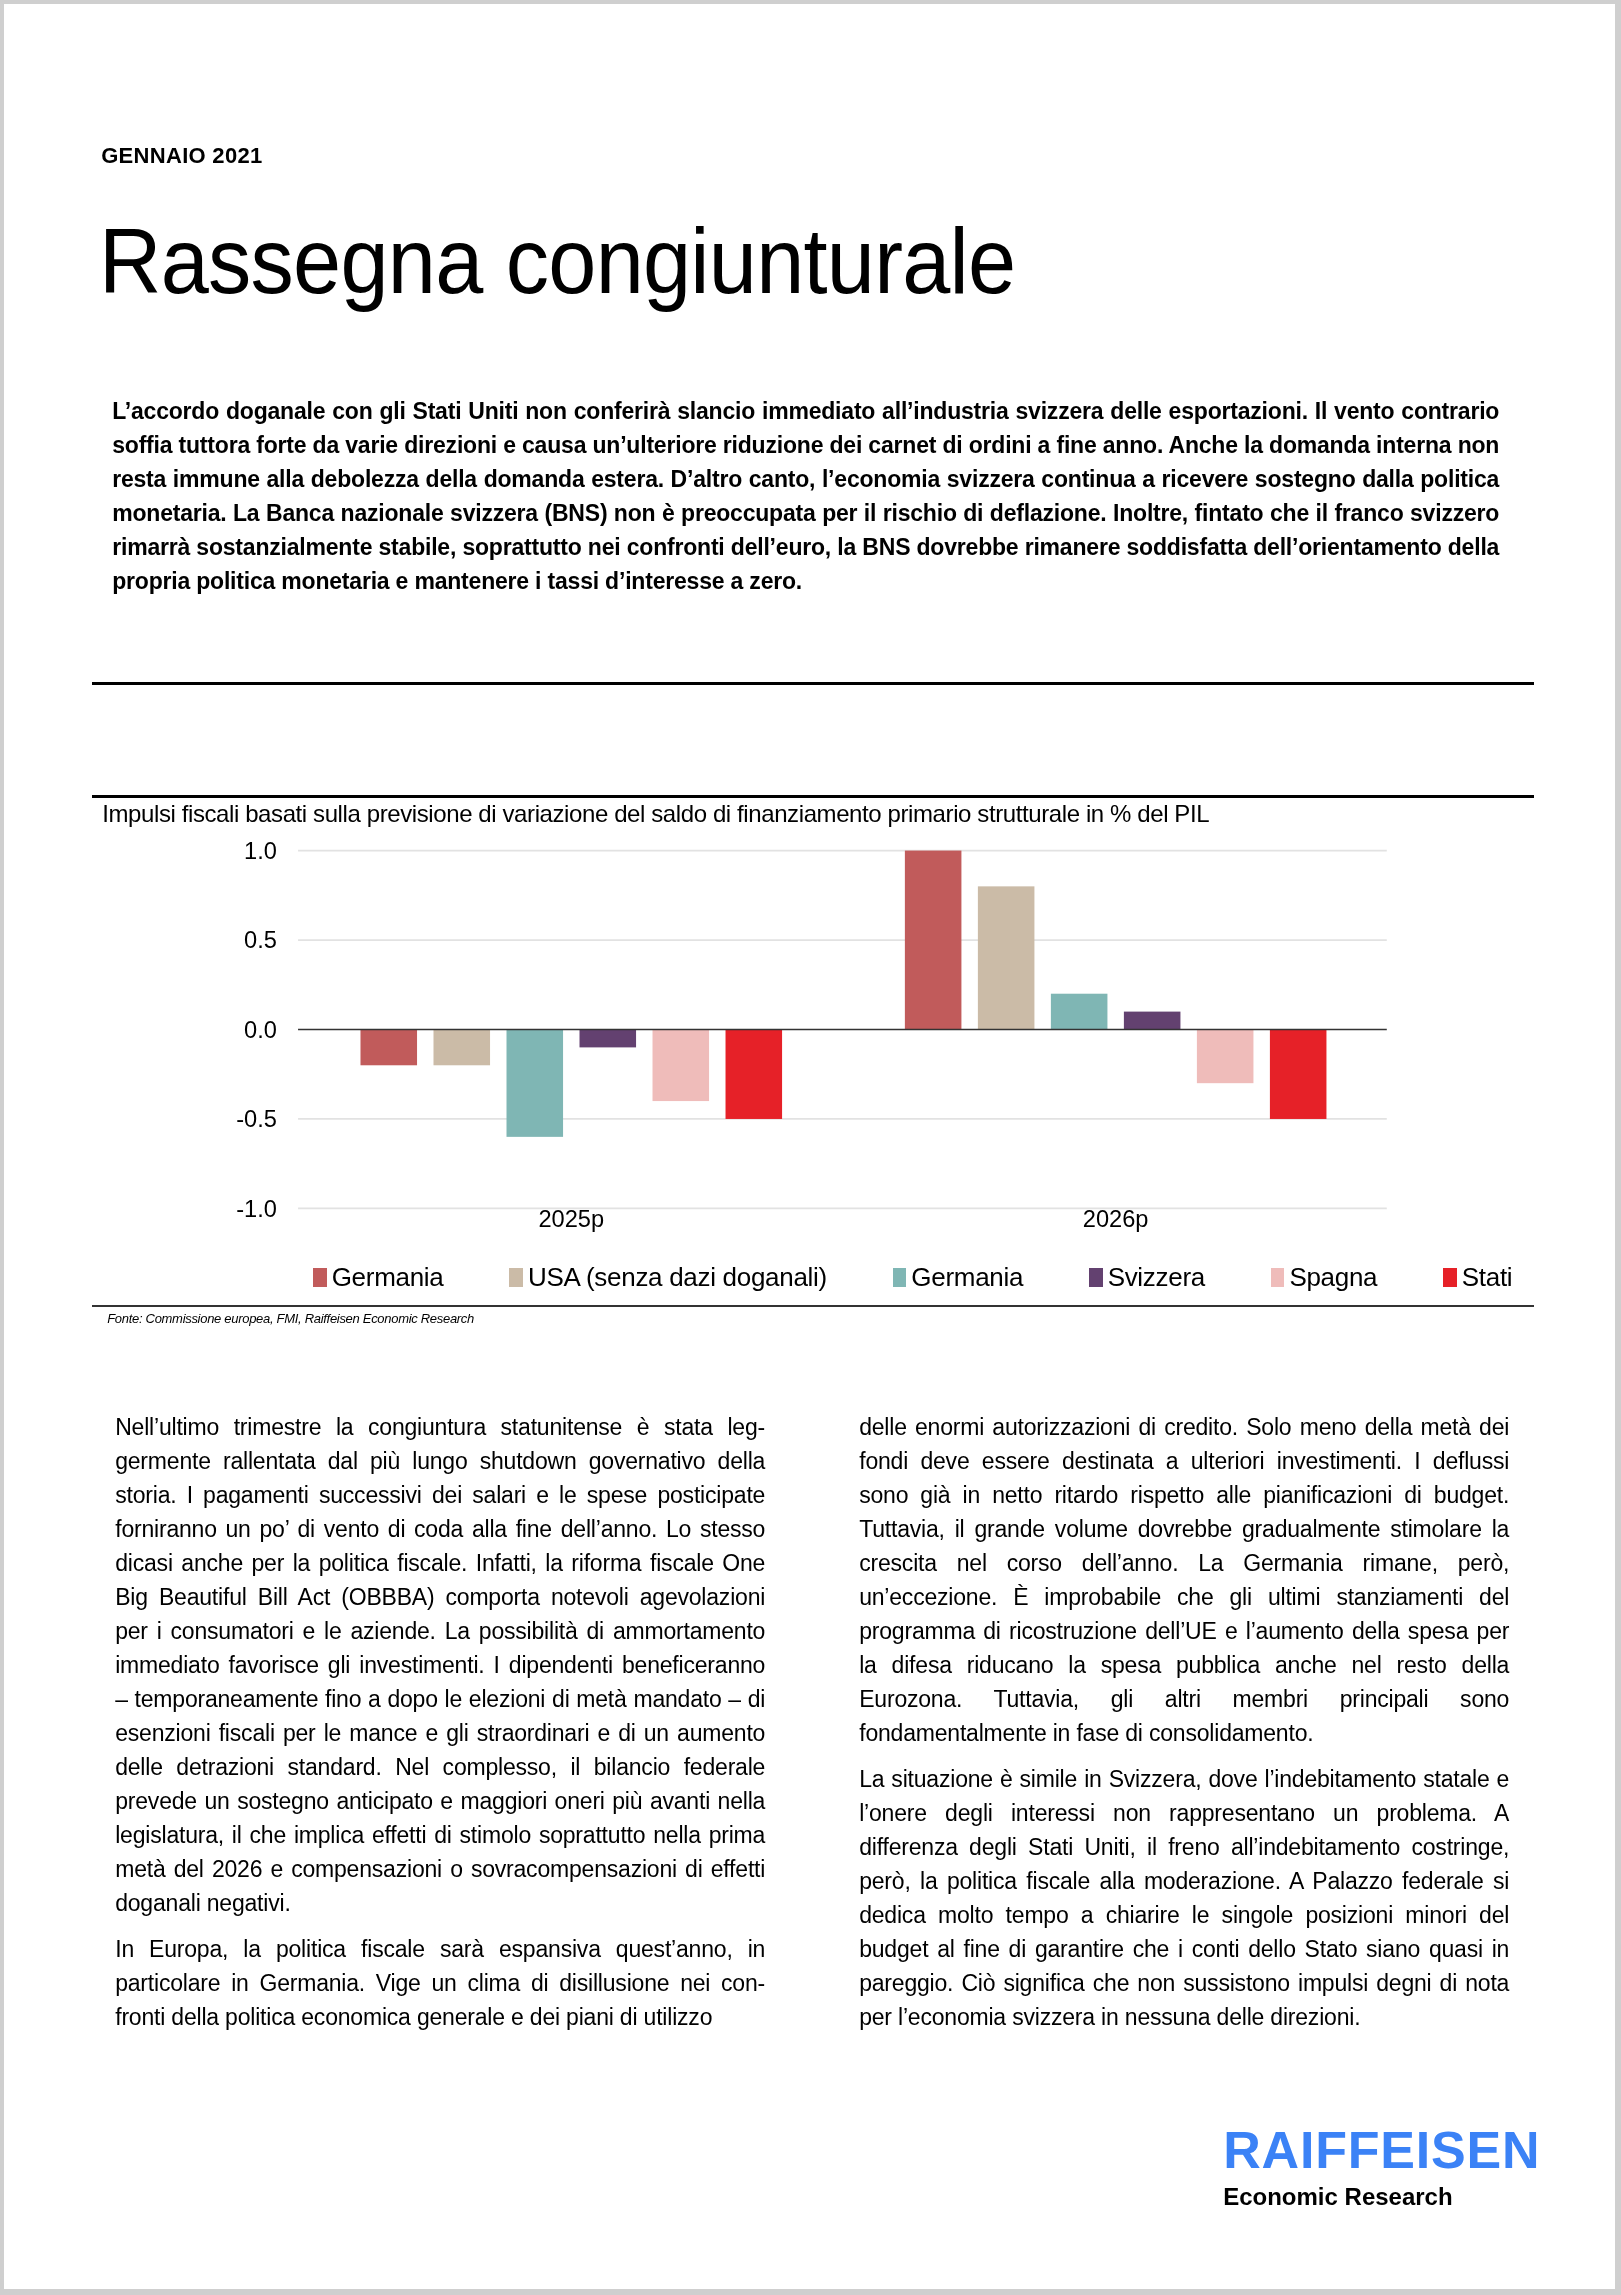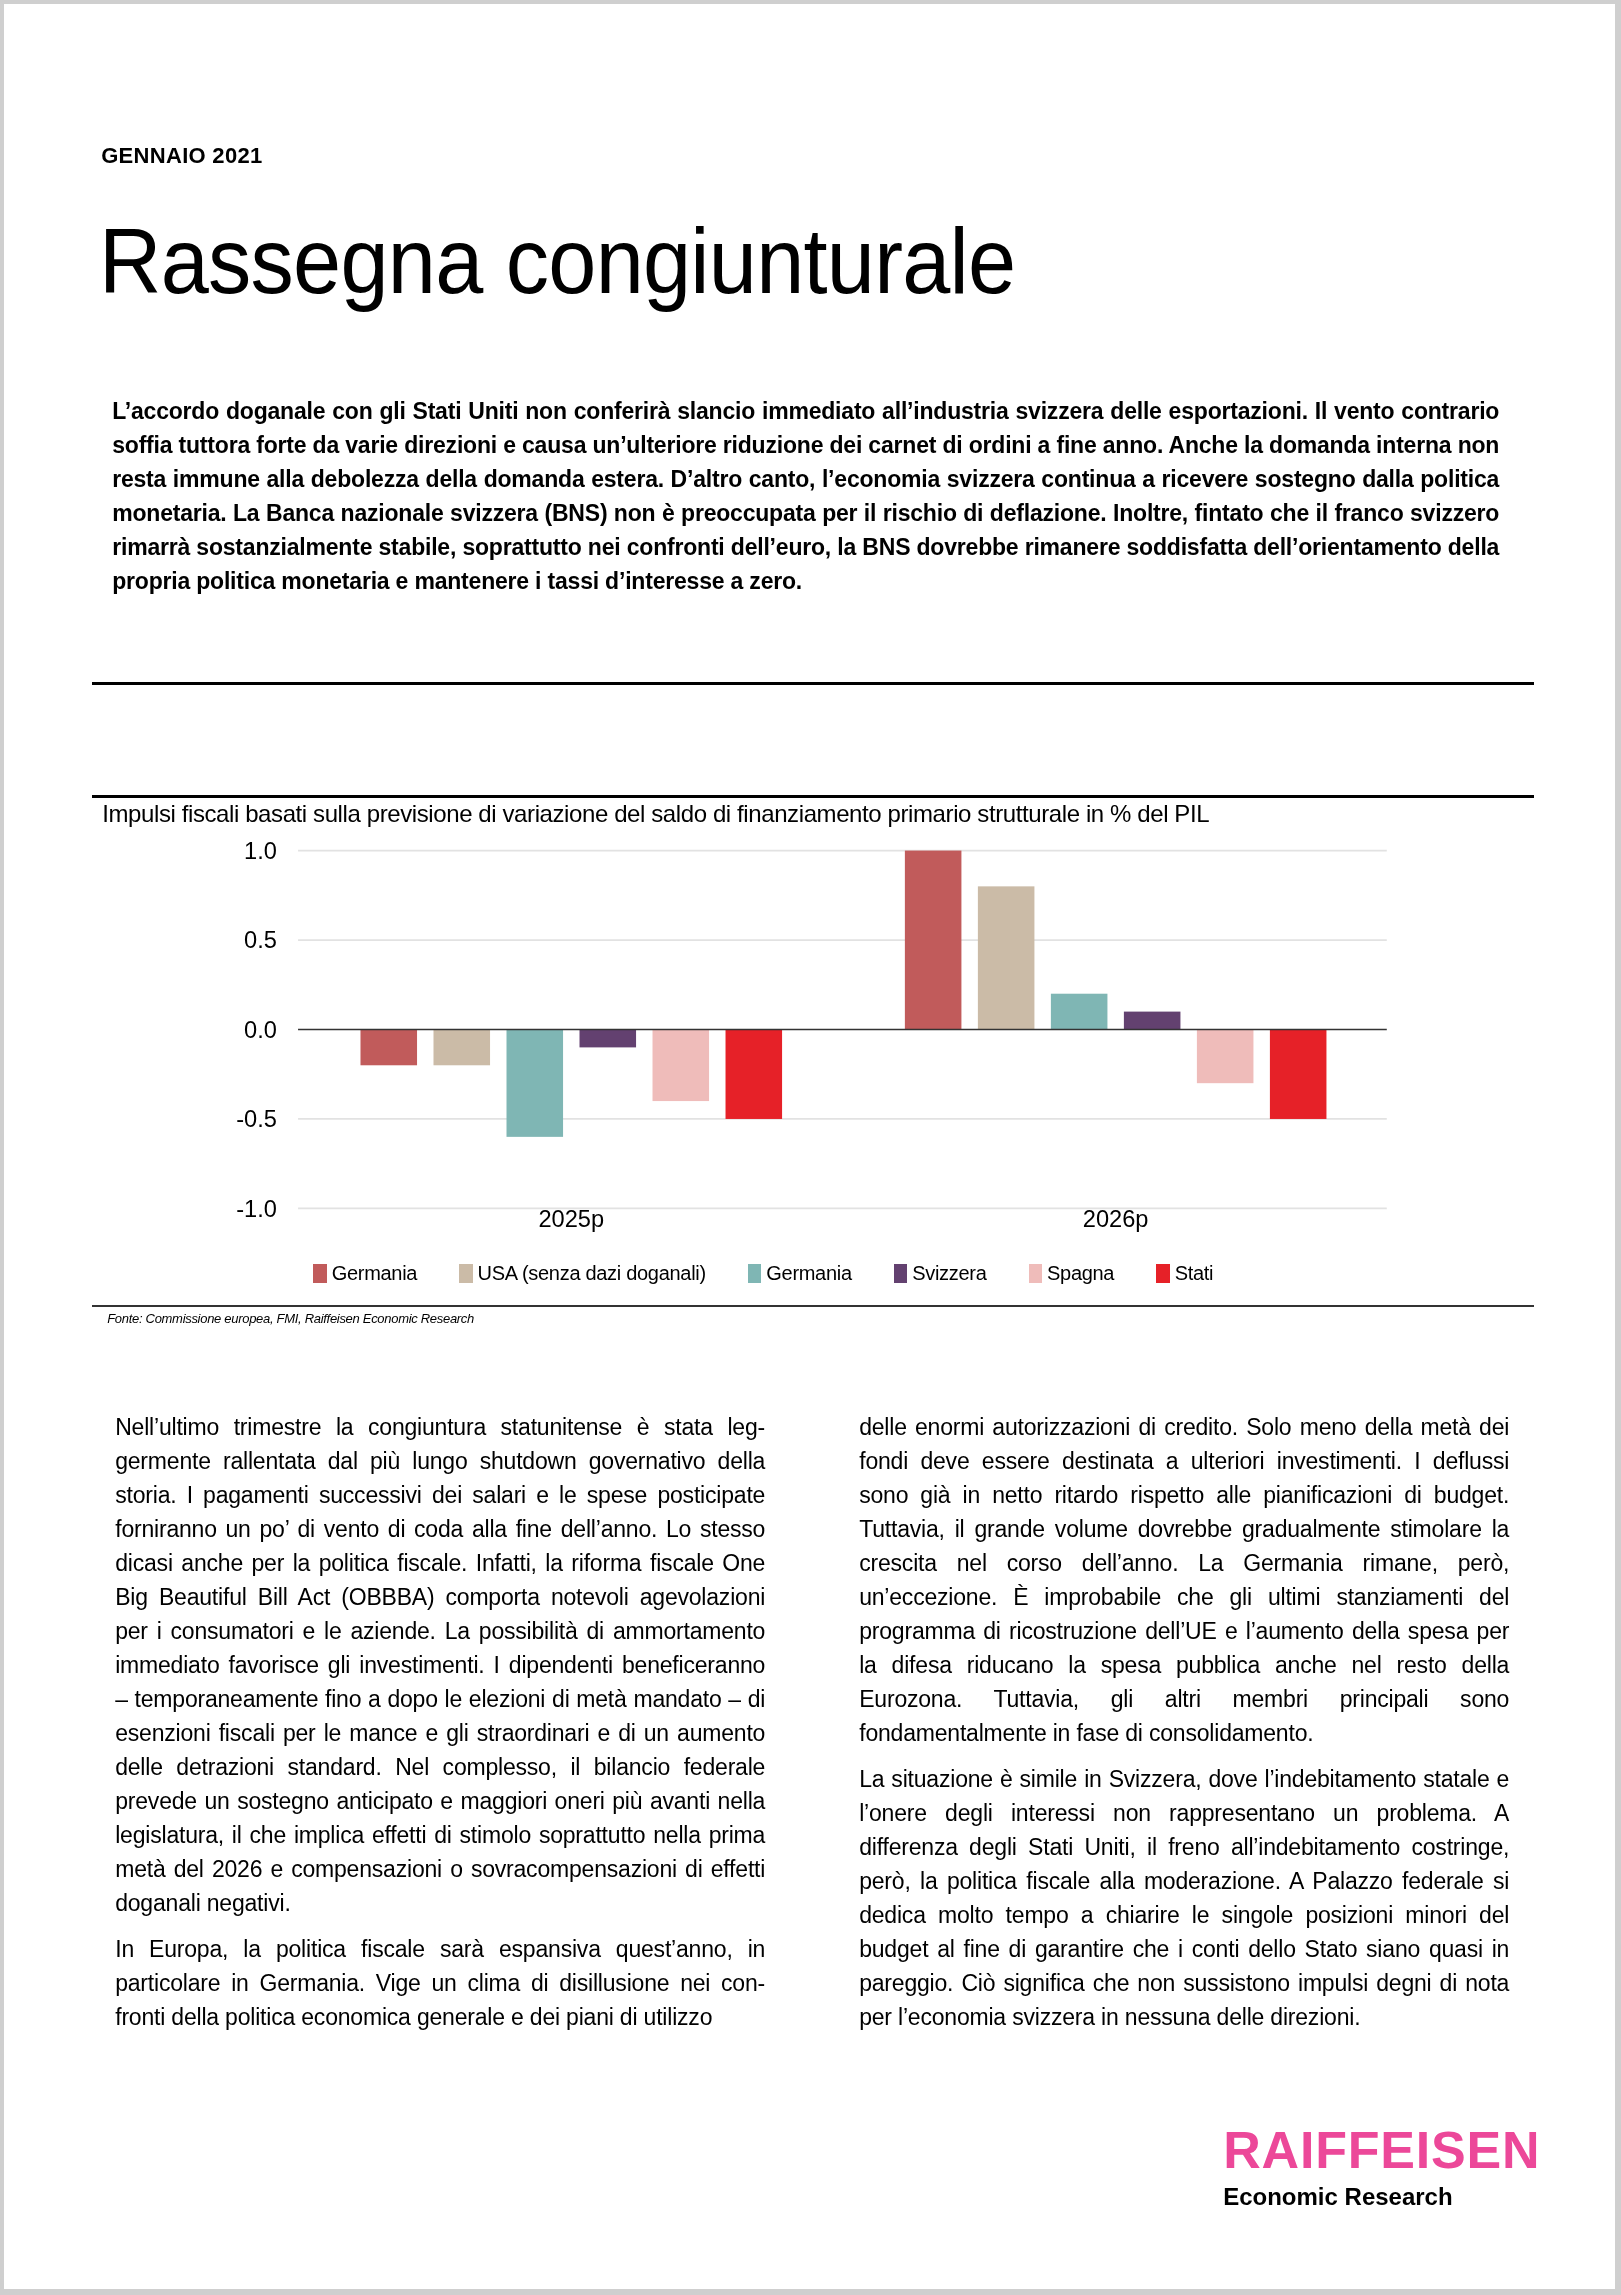--- a/index.html
+++ b/index.html
@@ -20,34 +20,34 @@
   }
   .rule-thick { position: absolute; left: 88px; width: 1442px; height: 2.5px; background: #000; }
   .chart-head { position: absolute; left: 114px; top: 697px; height: 80px; display: flex; align-items: center; }
   .chart-icon {
     width: 74px; height: 74px; border: 1.7px solid #9a9a9a; border-radius: 50%;
     display: flex; align-items: center; justify-content: center; box-sizing: border-box;
   }
   .chart-head-title { margin-left: 22px; font-weight: bold; font-size: 24px; letter-spacing: -0.3px; }
   .chart-subtitle { position: absolute; left: 98px; top: 796px; font-size: 24px; letter-spacing: -0.4px; }
   .chart-svg { position: absolute; left: 0; top: 828px; }
-  .legend { position: absolute; left: 309px; top: 1258px; display: flex; font-size: 20px; letter-spacing: -0.3px; }
+  .legend { position: absolute; left: 309px; top: 1258px; display: flex; font-size: 26px; letter-spacing: -0.3px; gap: 24px; }
   .legend-item { display: flex; align-items: center; margin-right: 42px; }
   .legend-swatch { width: 13.5px; height: 18.6px; margin-right: 5px; display: inline-block; }
   .rule-thin { position: absolute; left: 88px; top: 1301px; width: 1442px; height: 1.7px; background: #333; }
   .source { position: absolute; left: 103px; top: 1307px; font-size: 13px; letter-spacing: -0.3px; font-style: italic; }
   .col {
     position: absolute; top: 1406px; width: 650px; font-size: 23px; line-height: 34px;
     text-align: justify; letter-spacing: -0.2px; hyphens: manual;
   }
   .col p { margin: 0 0 12px 0; }
   .col-left { left: 111px; }
   .col-right { left: 855px; }
   .logo { position: absolute; left: 1219px; top: 2120px; }
-  .logo-name { color: #ec4899; font-weight: bold; font-size: 52px; letter-spacing: 0.8px; line-height: 1; }
+  .logo-name { color: #3b82f6; font-weight: bold; font-size: 52px; letter-spacing: 0.8px; line-height: 1; }
   .logo-sub { font-weight: bold; font-size: 24px; margin-top: 6.8px; letter-spacing: 0px; }
 </style>
 </head>
 <body>
 
 <div class="page">
 
   <div class="date">GENNAIO 2021</div>
   <h1 class="title" style="margin:0">Rassegna congiunturale</h1>
 

